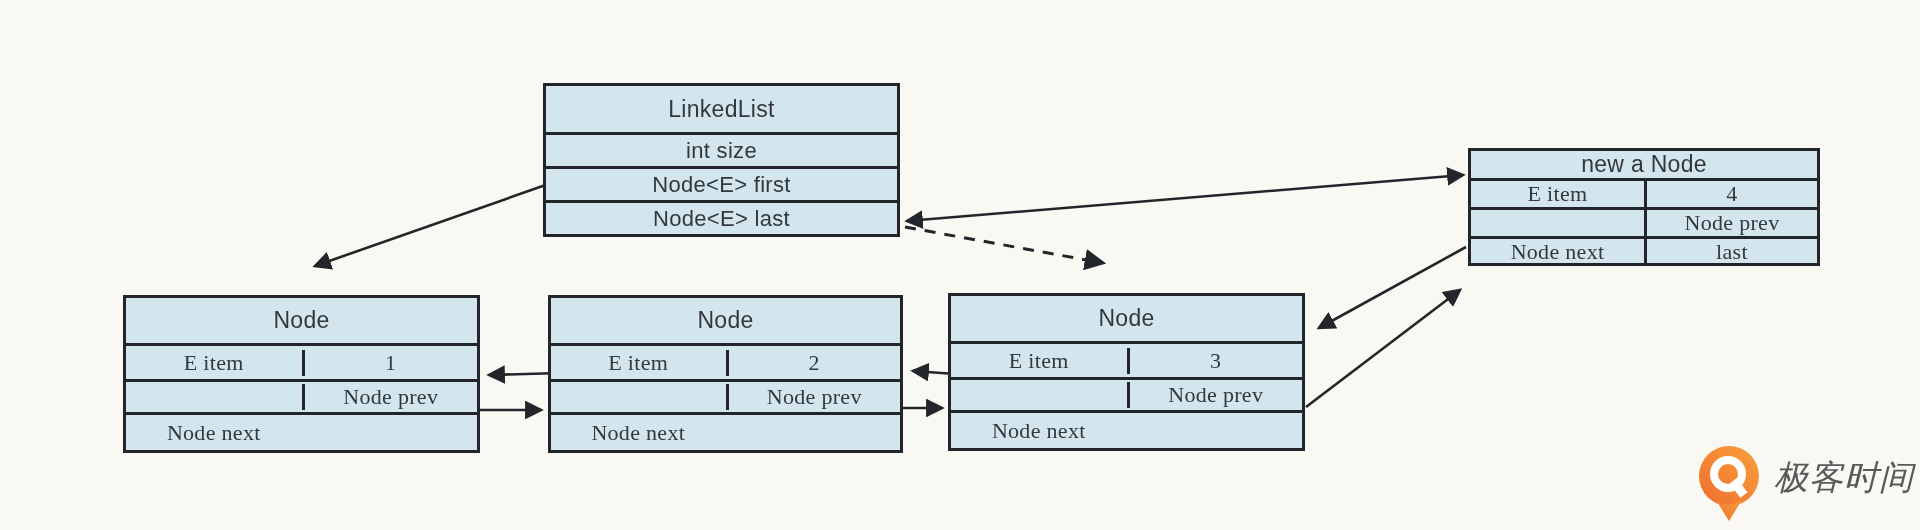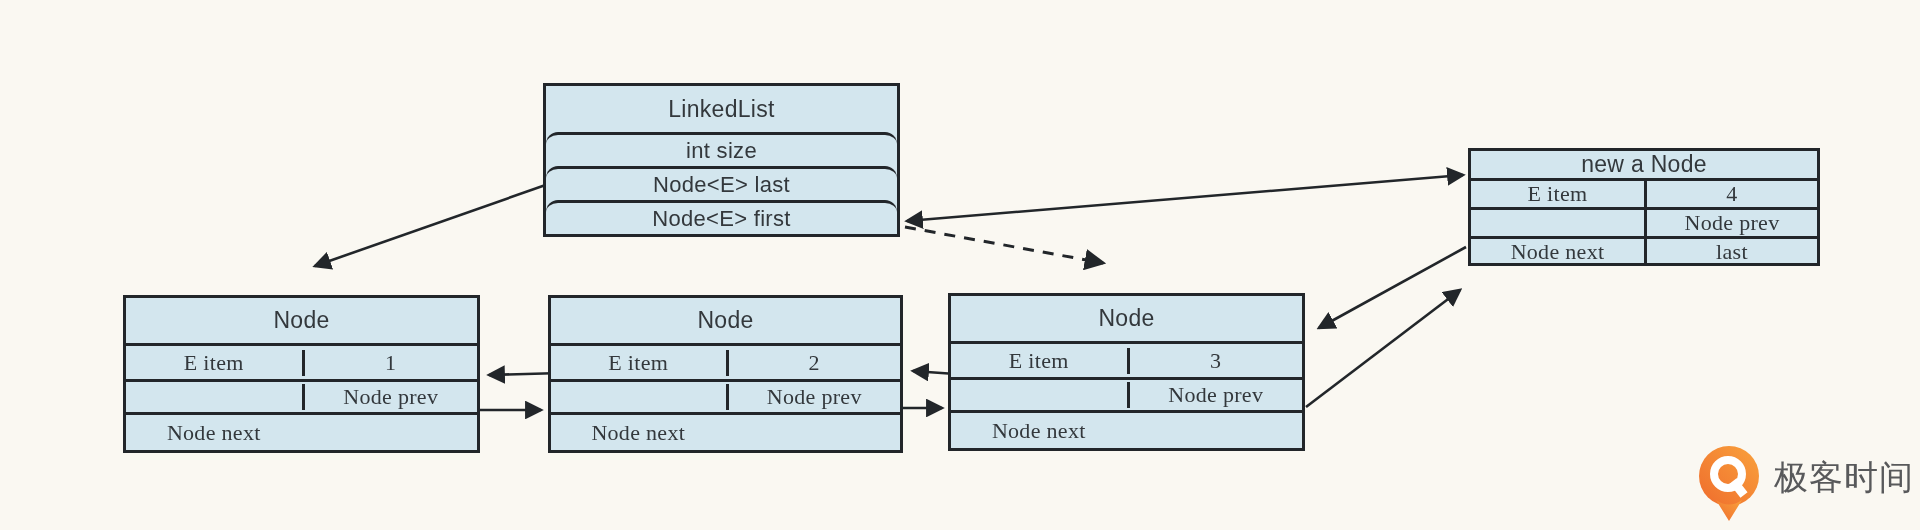--- a/index.html
+++ b/index.html
@@ -40,41 +40,41 @@
     align-items: center;
     justify-content: center;
     font-size: 22px;
     font-family: Liberation Serif, serif;
   }
   .cellrow .cell + .cell { border-left: 3px solid #22262a; }
 
   
   #linkedlist-box { left: 543px; top: 83px;  width: 357px; height: 154px; }
   #linkedlist-box .header { height: 46px; }
-  #linkedlist-box .field  { height: 34px; border-radius: 12px; }
+  #linkedlist-box .field  { height: 34px; }
 
   .node-box { width: 357px; height: 158px; margin-top: 23px; }
   #node1-box { left: 123px; top: 272px; }
   #node2-box { left: 548px; top: 272px; width: 355px; }
   #node3-box { left: 948px; top: 270px; }
   .node-box .header  { height: 45px; }
   .node-box .r-item  { height: 36px; }
   .node-box .r-prev  { height: 33px; }
   .node-box .r-next  { height: 38px; }
 
   #new-node-box { left: 1468px; top: 148px; width: 352px; height: 118px; }
   #new-node-box .header { height: 46px; }
   #new-node-box .r-item { height: 32px; }
   #new-node-box .r-prev { height: 31px; }
   #new-node-box .r-next { height: 35px; }
 
   
   #brand {
     position: absolute; left: 1697px; top: 446px;
-    display: flex; align-items: center;
+    display: flex; align-items: center; font-style: italic;
   }
   #brand-text {
     margin-left: 13px;
     font-size: 34px;
     font-weight: 500;
     color: #58595b;
     letter-spacing: 1px;
     line-height: 1;
     padding-bottom: 14px;
   }
@@ -97,22 +97,22 @@
     <line x1="1306" y1="407" x2="1460" y2="290" stroke="#22262a" stroke-width="2.6" marker-end="url(#ah)"></line>
     <line x1="597" y1="372" x2="489" y2="375" stroke="#22262a" stroke-width="2.6" marker-end="url(#ah)"></line>
     <line x1="465" y1="410" x2="541" y2="410" stroke="#22262a" stroke-width="2.6" marker-end="url(#ah)"></line>
     <line x1="998" y1="377" x2="913" y2="371" stroke="#22262a" stroke-width="2.6" marker-end="url(#ah)"></line>
     <line x1="860" y1="408" x2="942" y2="408" stroke="#22262a" stroke-width="2.6" marker-end="url(#ah)"></line>
   </svg>
 
   <div class="box" id="linkedlist-box">
     <div class="row header">LinkedList</div>
     <div class="row field">int size</div>
+    <div class="row field">Node&lt;E&gt; first</div>
     <div class="row field">Node&lt;E&gt; last</div>
-    <div class="row field">Node&lt;E&gt; first</div>
   </div>
 
   <div class="box node-box" id="node1-box">
     <div class="row header">Node</div>
     <div class="row cellrow r-item">
       <div class="cell">E item</div>
       <div class="cell">1</div>
     </div>
     <div class="row cellrow r-prev">
       <div class="cell"></div>

